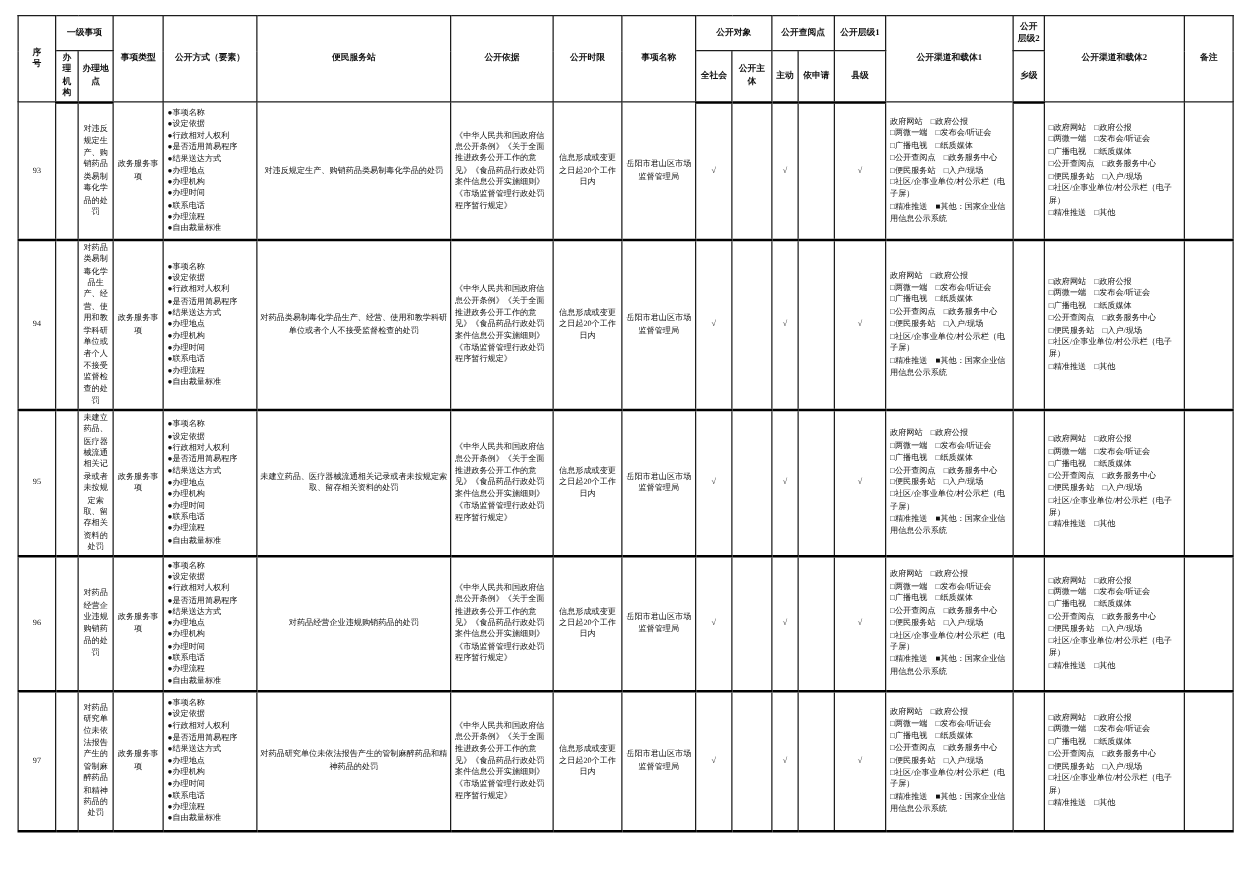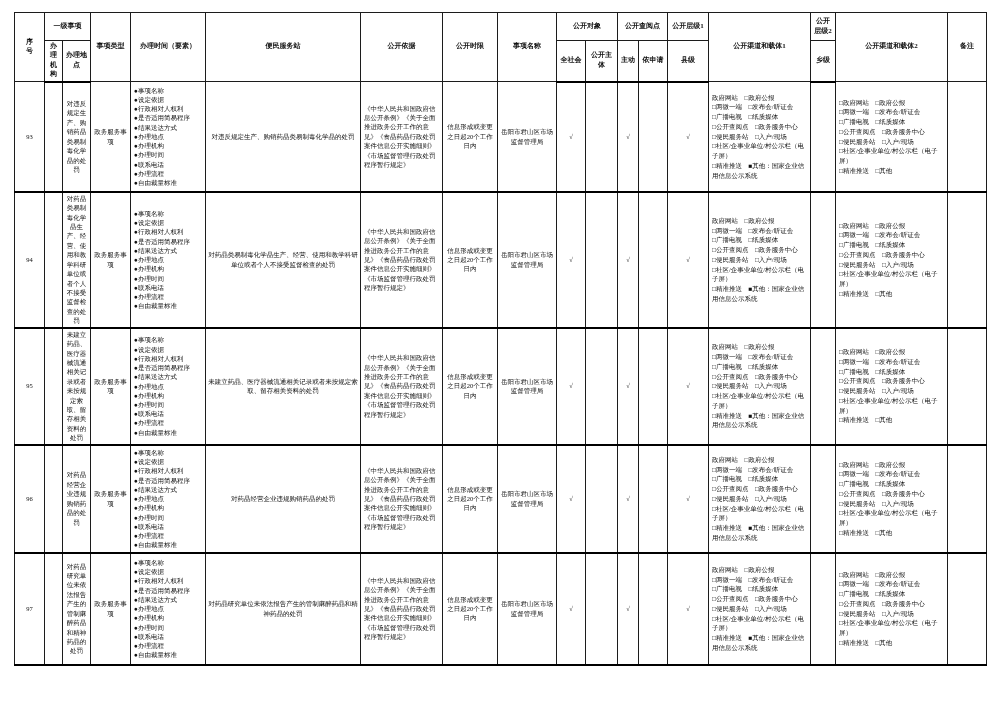--- a/index.html
+++ b/index.html
@@ -80,21 +80,21 @@
         <col style="width:102px">
       <col style="width:25px">
         <col style="width:112px">
         <col style="width:39px">
     </colgroup>
     <thead>
       <tr class="h1">
         <th rowspan="2"><span class="stack">序号</span></th>
         <th colspan="2">一级事项</th>
         <th rowspan="2">事项类型</th>
-        <th rowspan="2">办理时间（要素）</th>
+        <th rowspan="2">公开方式（要素）</th>
         <th rowspan="2">便民服务站</th>
         <th rowspan="2">公开依据</th>
         <th rowspan="2">公开时限</th>
         <th rowspan="2">事项名称</th>
         <th colspan="2">公开对象</th>
         <th colspan="2">公开查阅点</th>
         <th>公开层级1</th>
         <th rowspan="2">公开渠道和载体1</th>
         <th>公开层级2</th>
         <th rowspan="2">公开渠道和载体2</th>

